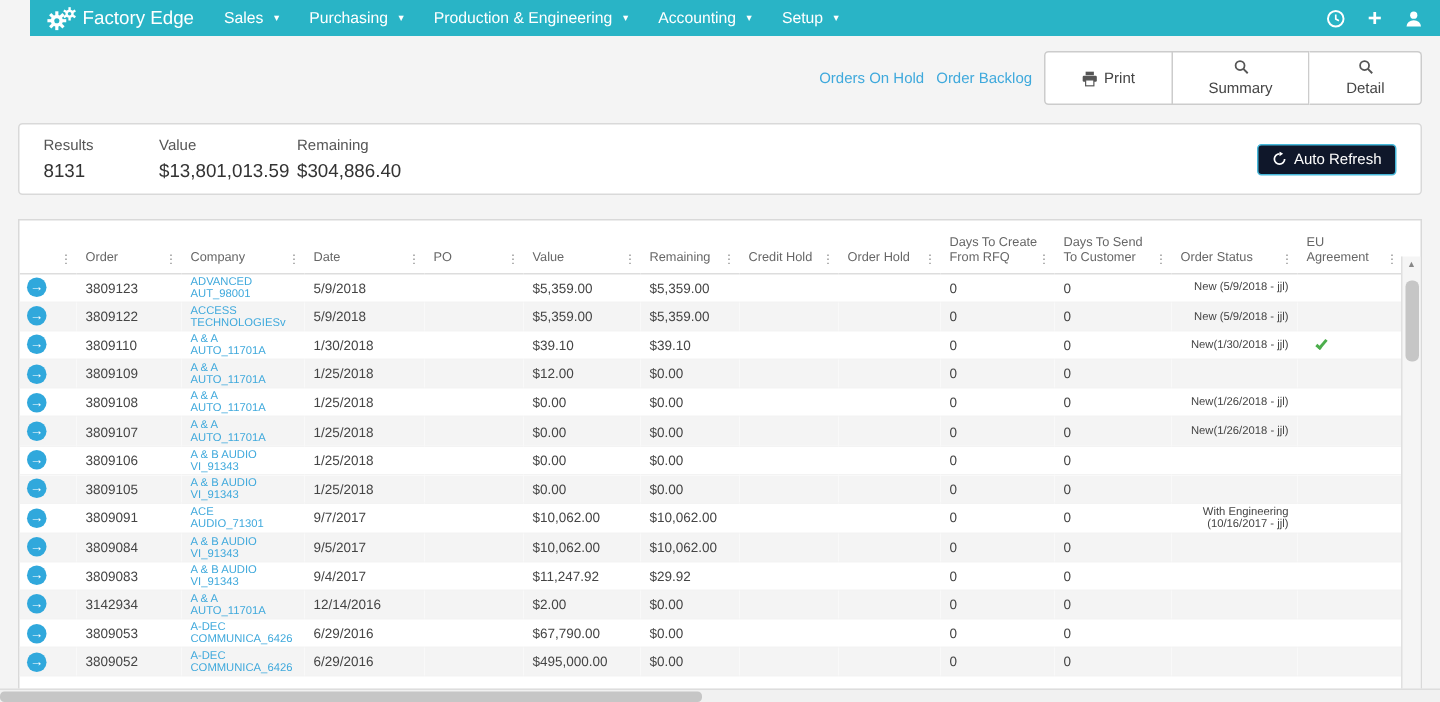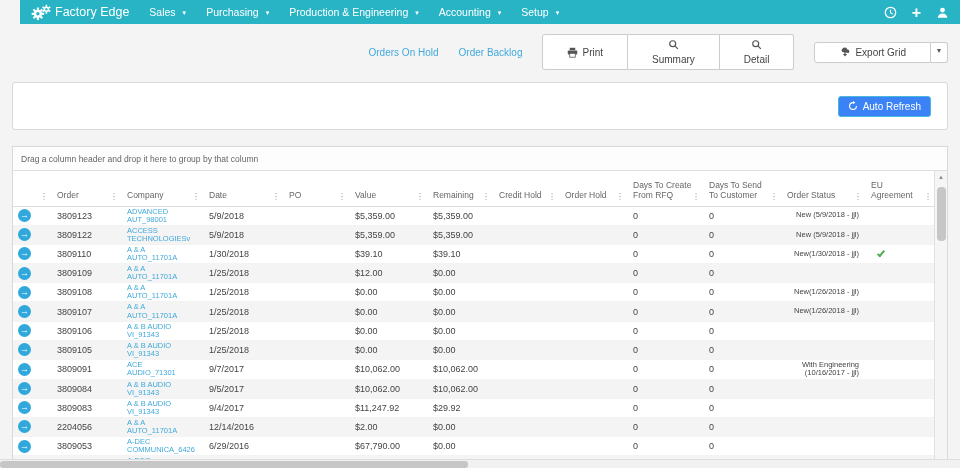--- a/index.html
+++ b/index.html
@@ -25,21 +25,21 @@
     width: 110px; height: 17px; border: 1px solid #fff; border-radius: 2px;
     font-size: 9.5px; padding: 0 6px; color: #333; outline: none;
     font-family: "Liberation Sans", sans-serif;
   }
   .nav-icon { width: 15px; height: 15px; display: flex; align-items: center; justify-content: center; cursor: pointer; }
   .plus-icon { font-size: 16px; font-weight: bold; line-height: 15px; color: #fff; }
 
   
   .page-header { display: flex; align-items: center; padding: 10px 12px 12px 12px; }
   .page-title { font-size: 19px; color: #757575; font-weight: 400; }
-  .header-actions { margin-left: auto; display: flex; align-items: center; gap: 20px; }
+  .header-actions { margin-left: auto; display: flex; align-items: center; gap: 8px; }
   .hlink { color: #3fa9dc; font-size: 10px; text-decoration: none; cursor: pointer; white-space: nowrap; }
   .btn-group { display: flex; }
   .btn {
     display: flex; align-items: center; gap: 4px; background: #fff; border: 1px solid #ccc;
     color: #444; font-size: 10px; padding: 4px 24px; cursor: pointer;
     font-family: "Liberation Sans", sans-serif; white-space: nowrap;
   }
   .btn-group .btn + .btn { border-left: none; flex-direction: column; }
   .btn-group .btn:first-child { border-radius: 3px 0 0 3px; }
   .btn-group .btn:last-child { border-radius: 0 3px 3px 0; }
@@ -47,21 +47,21 @@
 
   
   .summary-card {
     margin: 0 12px; background: #fff; border: 1px solid #d9d9d9; border-radius: 3px;
     padding: 9px 16px; display: flex; align-items: center; height: 48px;
   }
   .stats { display: grid; grid-template-columns: 77px 92px auto; column-gap: 0; row-gap: 4px; }
   .stat-label { font-size: 10px; color: #555; white-space: nowrap; }
   .stat-value { font-size: 12.5px; color: #333; white-space: nowrap; }
   .auto-refresh {
-    margin-left: auto; background: #3b82f6; border: 1px solid #46b8da; color: #fff;
+    margin-left: auto; background: #0f172a; border: 1px solid #46b8da; color: #fff;
     font-size: 10px; padding: 4px 9px; border-radius: 3px; display: flex; gap: 5px;
     align-items: flex-start; cursor: pointer; font-family: "Liberation Sans", sans-serif;
   }
 
   
   .grid-card {
     margin: 16px 12px 0 12px; background: #fff; border: 1px solid #d9d9d9;
     position: relative; height: 322px; overflow: hidden;
   }
   .group-bar {
@@ -210,47 +210,42 @@
         <span>Summary</span>
       </button>
       <button class="btn">
         <svg viewBox="0 0 14 14" width="11" height="11">
             <circle cx="6" cy="6" r="3.8" fill="none" stroke="#555" stroke-width="1.5"></circle>
             <path d="M8.8 8.8 L12.5 12.5" stroke="#555" stroke-width="1.6"></path>
           </svg>
         <span>Detail</span>
       </button>
     </div>
-    <div class="btn-group">
-      <button class="btn">
-        <svg viewBox="0 0 16 14" width="12" height="11">
-            <path fill="#555" d="M4.5 6.2 a3 3 0 0 1 .4-4.4 a3.6 3.6 0 0 1 6.3 1.2 a2.6 2.6 0 0 1 1.4 4.8 z"></path>
-            <path fill="#555" d="M7.2 6 h1.6 v3 h2 l-2.8 3.4 -2.8 -3.4 h2 z"></path>
-          </svg>
-        <span>Export Grid</span>
-      </button>
-      <button class="btn caret-btn">
-        <span class="caret" style="color:#555;font-size:8px;">▾</span>
-      </button>
-    </div>
   </div>
 </div>
 
 <div class="summary-card">
+  <div class="stats">
+    <span class="stat-label">Results</span>
+    <span class="stat-label">Value</span>
+    <span class="stat-label">Remaining</span>
+    <span class="stat-value">8131</span>
+    <span class="stat-value">$13,801,013.59</span>
+    <span class="stat-value">$304,886.40</span>
+  </div>
   <button class="auto-refresh">
     <svg viewBox="0 0 14 14" width="10" height="10">
         <path d="M7 2.2 a4.8 4.8 0 1 0 4.8 4.8" fill="none" stroke="#fff" stroke-width="1.6"></path>
         <path d="M7 0 l3.4 2.2 -3.4 2.2 z" fill="#fff"></path>
       </svg>
     <span>Auto Refresh</span>
   </button>
 </div>
 
 <div class="grid-card">
-  <div class="group-bar">Drag a column header and drop it here to group by that column</div>
   <table>
     <thead>
         <tr id="grid-head">
           <th class="c-arrow">
             <span class="colmenu">⋮</span>
           </th>
           <th class="c-order"><span>Order</span><span class="colmenu">⋮</span></th>
           <th class="c-company"><span>Company</span><span class="colmenu">⋮</span></th>
           <th class="c-date"><span>Date</span><span class="colmenu">⋮</span></th>
           <th class="c-po"><span>PO</span><span class="colmenu">⋮</span></th>
@@ -447,21 +442,21 @@
           <td class="c-remaining">$29.92</td>
           <td class="c-credit_hold"></td>
           <td class="c-order_hold"></td>
           <td class="c-days_rfq">0</td>
           <td class="c-days_send">0</td>
           <td class="c-status"></td>
           <td class="c-eu"></td>
         </tr>
         <tr class="alt">
           <td class="c-arrow"><span class="row-open">→</span></td>
-          <td class="c-order">2204056</td>
+          <td class="c-order">3142934</td>
           <td class="c-company">
             <a class="company-link">A &amp; A AUTO_11701A</a>
           </td>
           <td class="c-date">12/14/2016</td>
           <td class="c-po"></td>
           <td class="c-value">$2.00</td>
           <td class="c-remaining">$0.00</td>
           <td class="c-credit_hold"></td>
           <td class="c-order_hold"></td>
           <td class="c-days_rfq">0</td>

